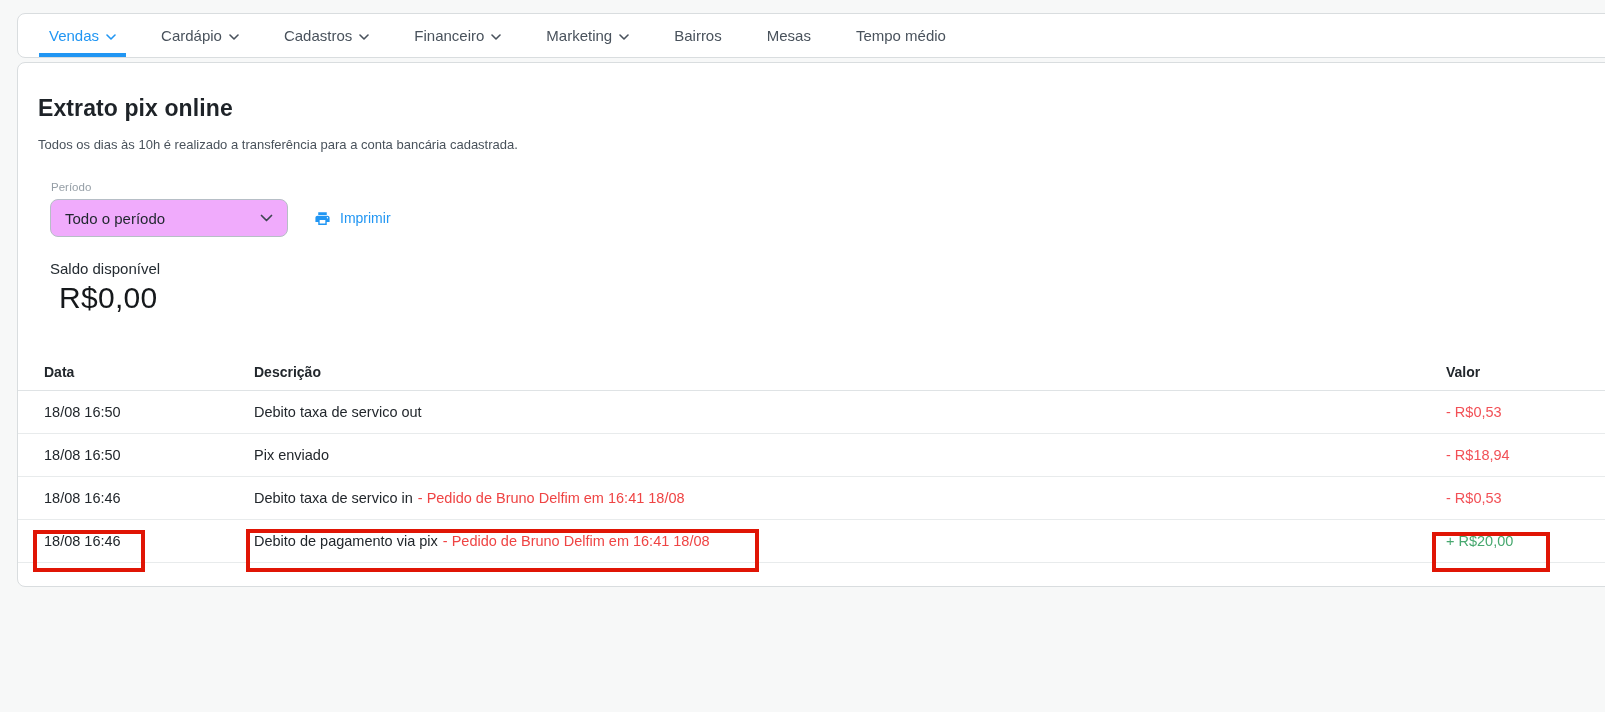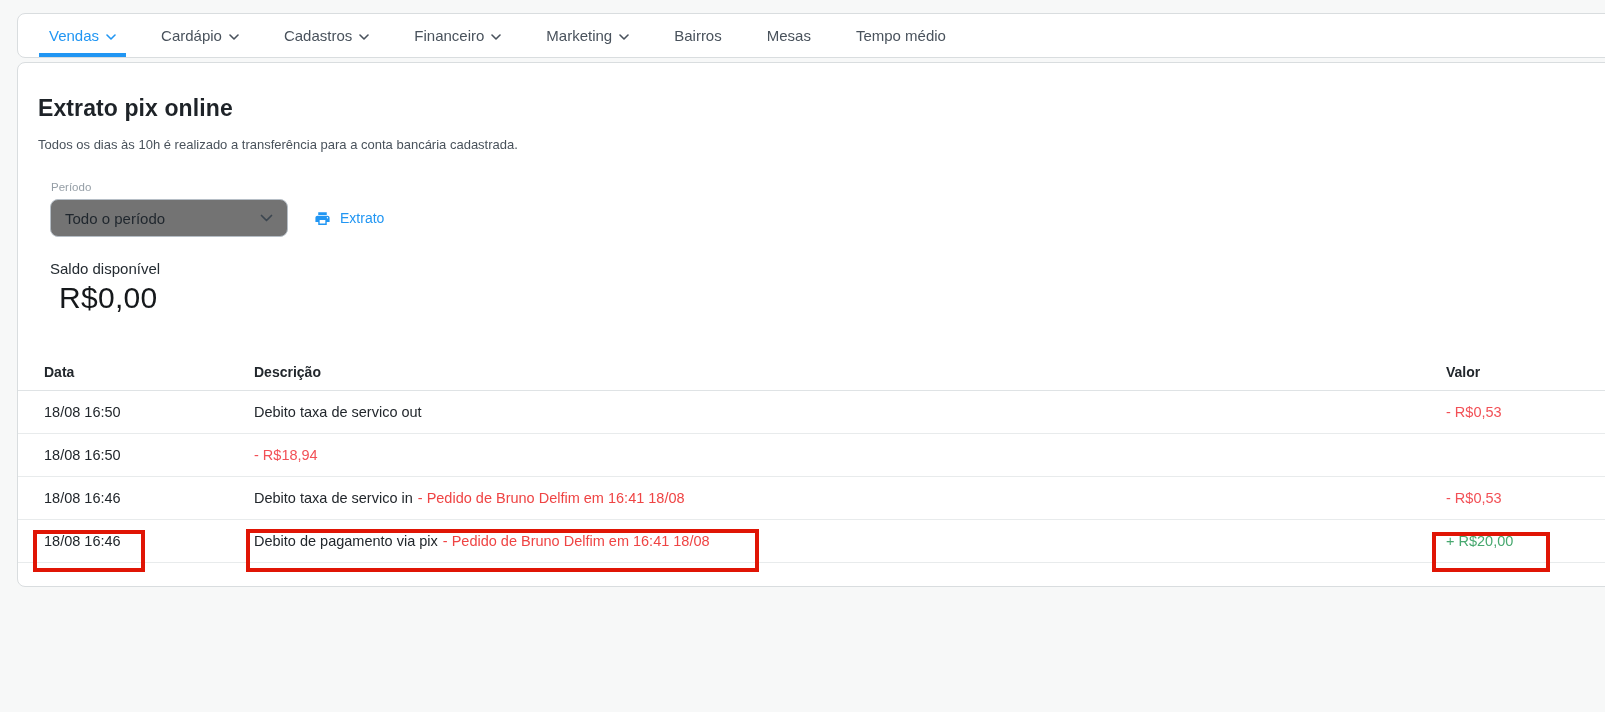--- a/index.html
+++ b/index.html
@@ -73,21 +73,21 @@
     font-size: 11.5px; color: #959ea6;
   }
   .period-select {
     position: absolute; left: 32px; top: 136px;
     width: 238px; height: 38px;
     display: flex; align-items: center; justify-content: space-between;
     padding: 0 14px;
     border: 1px solid #b6bec6;
     border-radius: 8px;
     font-size: 15px; color: #1f262d;
-    background: #737373;
+    background: #f0abfc;
     cursor: pointer;
   }
   .print-button {
     position: absolute; left: 296px; top: 143px;
     display: flex; align-items: center; gap: 9px;
     background: none; border: none;
     font-family: "Liberation Sans", sans-serif;
     font-size: 14px; font-weight: 500; color: #2196f3;
     cursor: pointer; height: 24px;
   }
@@ -211,21 +211,21 @@
         </svg>
     </span>
   </div>
 
   <button class="print-button">
     <span class="icon">
       <svg width="17" height="17" viewBox="0 0 24 24" fill="#2196f3">
           <path d="M19 8H5c-1.66 0-3 1.34-3 3v6h4v4h12v-4h4v-6c0-1.66-1.34-3-3-3zm-3 11H8v-5h8v5zm3-7c-.55 0-1-.45-1-1s.45-1 1-1 1 .45 1 1-.45 1-1 1zm-1-9H6v4h12V3z"></path>
         </svg>
     </span>
-    <span>Extrato</span>
+    <span>Imprimir</span>
   </button>
 
   <div class="balance-label">Saldo disponível</div>
   <div class="balance-value">R$0,00</div>
 
   <div class="table">
     <div class="trow thead">
       <div>Data</div>
       <div>Descrição</div>
       <div>Valor</div>
@@ -233,20 +233,23 @@
     <div class="tbody" id="table-rows">
         <div class="trow">
     <div class="cell-date">18/08 16:50</div>
     <div class="cell-desc">
       <span class="desc-main">Debito taxa de servico out</span><span class="desc-note"></span>
     </div>
     <div class="cell-value neg">- R$0,53</div>
   </div>
         <div class="trow">
     <div class="cell-date">18/08 16:50</div>
+    <div class="cell-desc">
+      <span class="desc-main">Pix enviado</span><span class="desc-note"></span>
+    </div>
     <div class="cell-value neg">- R$18,94</div>
   </div>
         <div class="trow">
     <div class="cell-date">18/08 16:46</div>
     <div class="cell-desc">
       <span class="desc-main">Debito taxa de servico in</span><span class="desc-note">- Pedido de Bruno Delfim em 16:41 18/08</span>
     </div>
     <div class="cell-value neg">- R$0,53</div>
   </div>
         <div class="trow">

